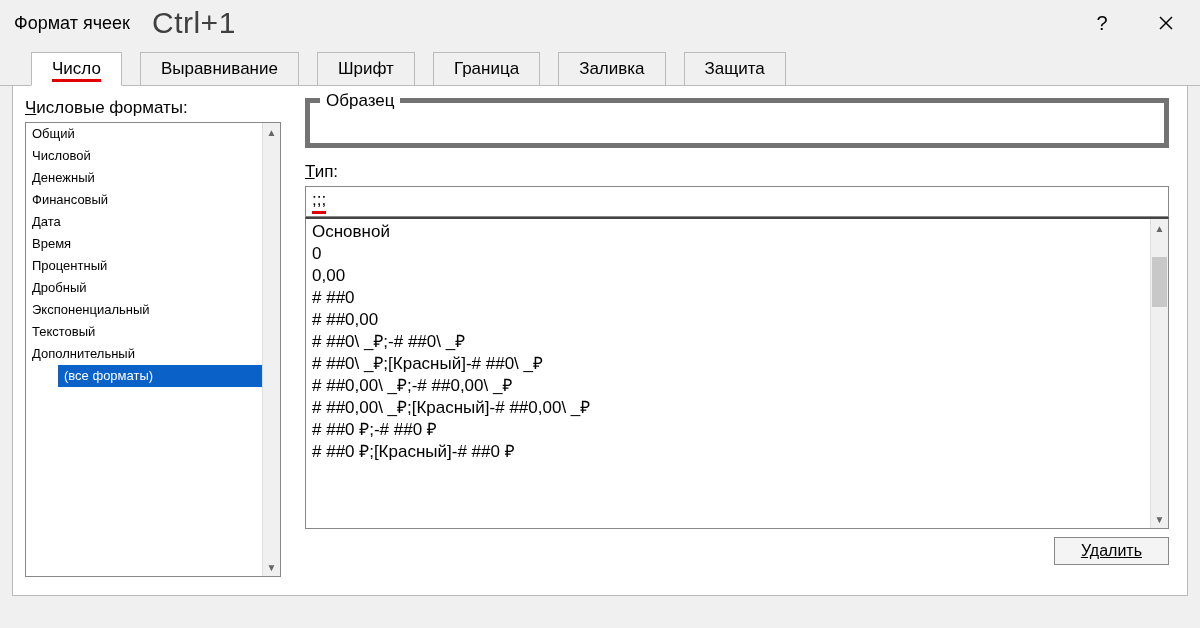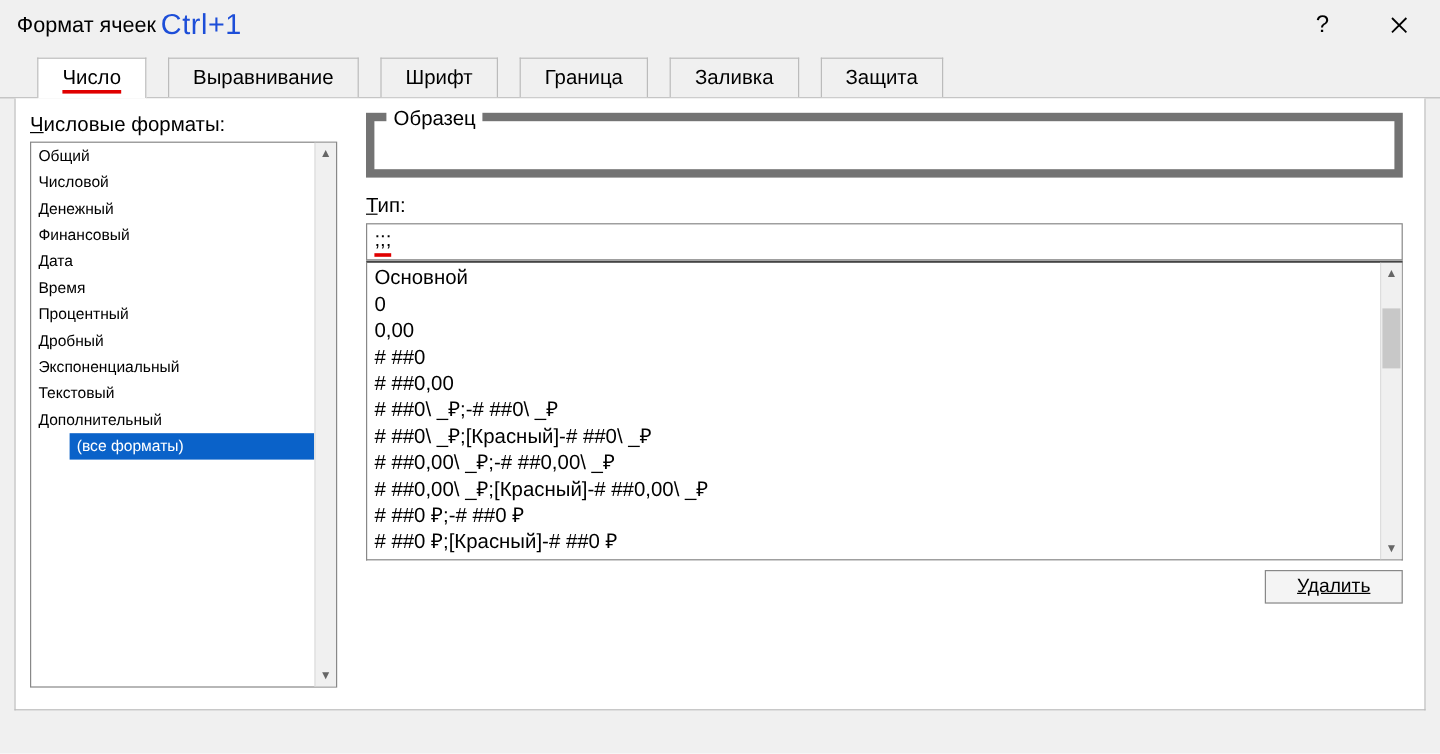--- a/index.html
+++ b/index.html
@@ -15,24 +15,24 @@
   }
   .titlebar {
     display: flex;
     align-items: center;
     padding: 6px 14px 12px 14px;
   }
   .title-text {
     font-size: 18px;
   }
   .shortcut {
-    font-size: 24px;
-    color: #1d4ed8;
+    font-size: 30px;
+    color: #404040;
     font-weight: 500;
-    margin-left: 4px;
+    margin-left: 22px;
     letter-spacing: 0.5px;
   }
   .title-spacer { flex: 1; }
   .help-btn, .close-btn {
     width: 40px;
     height: 30px;
     display: flex;
     align-items: center;
     justify-content: center;
     font-size: 20px;
@@ -121,21 +121,21 @@
   .sb-track { flex: 1; position: relative; }
   .sb-thumb {
     position: absolute;
     left: 1px; right: 1px;
     background: #c8c8c8;
   }
 
   .right-col { flex: 1; display: flex; flex-direction: column; }
 
   .sample-group {
-    border: 7px solid #737373;
+    border: 5px solid #737373;
     padding: 18px 10px 22px 10px;
     position: relative;
     margin-bottom: 14px;
   }
   .sample-group .legend {
     position: absolute;
     top: -12px; left: 10px;
     background: #fff;
     padding: 0 6px;
     font-size: 17px;
@@ -153,21 +153,21 @@
     line-height: 22px;
     border-bottom: 3px solid #e00000;
     display: inline-block;
     padding-bottom: 0;
   }
 
   .type-list {
     border: 1px solid #888;
     border-top: 2px solid #444;
     display: flex;
-    height: 250px;
+    height: 312px;
   }
   .type-list-items {
     flex: 1;
     padding: 2px 6px;
     overflow: hidden;
   }
   .type-list-items div {
     font-size: 17px;
     line-height: 22px;
     white-space: nowrap;

